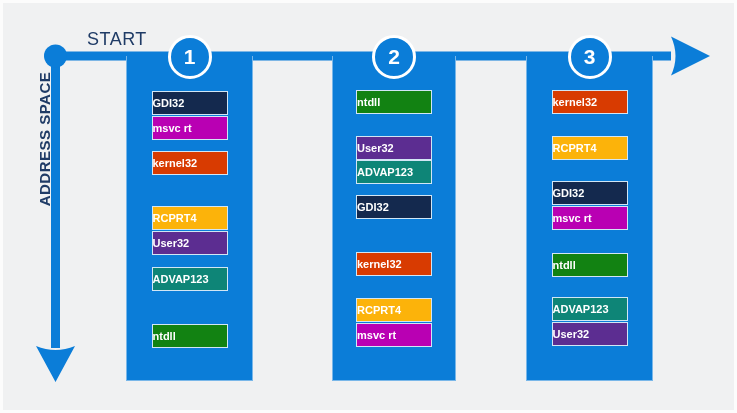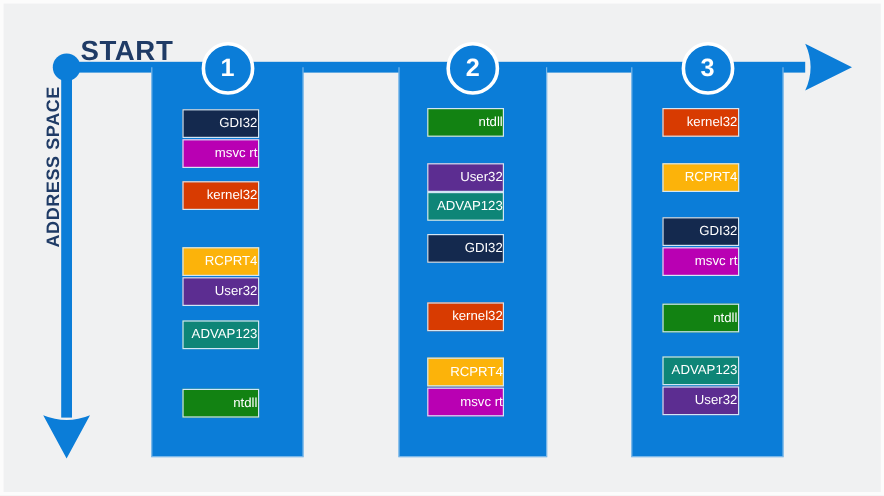--- a/index.html
+++ b/index.html
@@ -9,22 +9,22 @@
     box-sizing:border-box;
     background:var(--bg,#f0f1f2);
     border:3px solid #fcfcfc;
     outline:1px solid #e2e2e2;
     overflow:hidden;
     font-family:"Liberation Sans","DejaVu Sans",sans-serif;
   }
   .axis-svg{position:absolute;left:0;top:0;width:737px;height:413px;}
   .ax{fill:var(--blue,#0b7dd8);}
   .start-label{
-    position:absolute;left:64px;top:26px;
-    font-size:23px;font-weight:bold;letter-spacing:.5px;
+    position:absolute;left:84px;top:26px;
+    font-size:18px;font-weight:normal;letter-spacing:.5px;
     color:var(--heading,#1f3b66);
   }
   .addr-label{
     position:absolute;left:-33px;top:127px;width:150px;height:18px;
     text-align:center;transform:rotate(-90deg);
     font-size:15px;font-weight:bold;letter-spacing:.5px;
     color:var(--heading,#1f3b66);white-space:nowrap;
   }
   .column{
     position:absolute;top:53px;height:325px;
@@ -33,25 +33,25 @@
     box-sizing:border-box;
   }
   .badge{
     position:absolute;top:32px;width:44px;height:44px;
     box-sizing:border-box;border:3px solid #ffffff;border-radius:50%;
     background:var(--blue,#0b7dd8);
     display:flex;align-items:center;justify-content:center;
     color:#ffffff;font-size:21px;font-weight:bold;
   }
   .block{
-    position:absolute;width:64px;height:24px;
+    position:absolute;width:76px;height:24px;
     box-sizing:border-box;border:1.5px solid var(--block-border,#d2e6f5);
-    display:flex;align-items:center;justify-content:flex-end;
+    display:flex;align-items:center;justify-content:flex-start;
     color:var(--block-text,#ffffff);
-    font-size:11px;font-weight:normal;white-space:nowrap;
+    font-size:11px;font-weight:bold;white-space:nowrap;
   }
 </style>
 </head>
 <body>
 
 <div class="canvas">
 
   <svg class="axis-svg" viewBox="0 0 737 413" xmlns="http://www.w3.org/2000/svg">
     <rect class="ax" x="52" y="48.5" width="616" height="9"></rect>
     <path class="ax" d="M668,33.5 Q677,53 668,72.5 L707,53 Z"></path>

